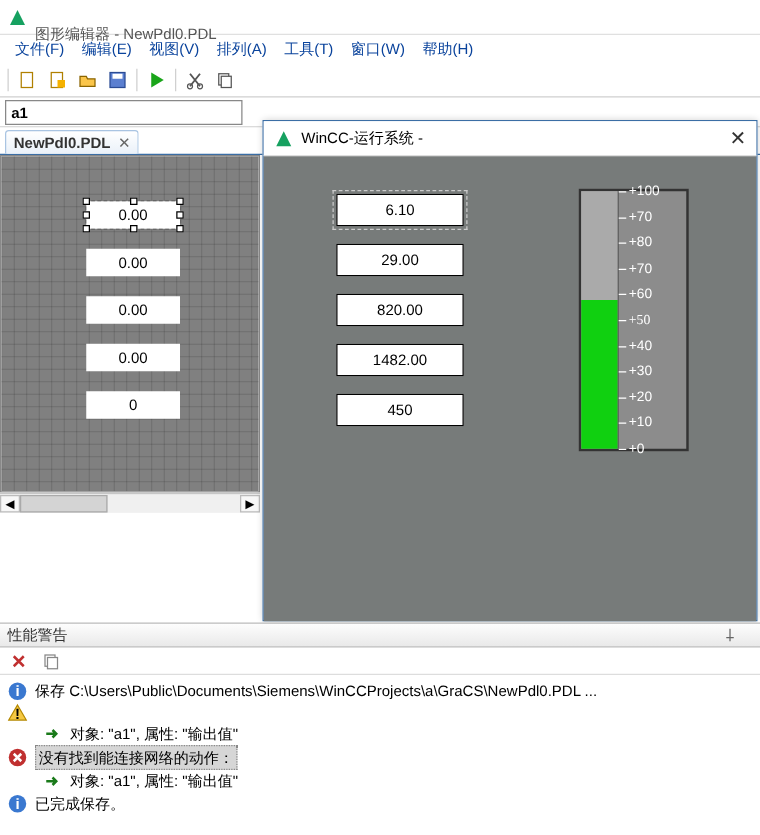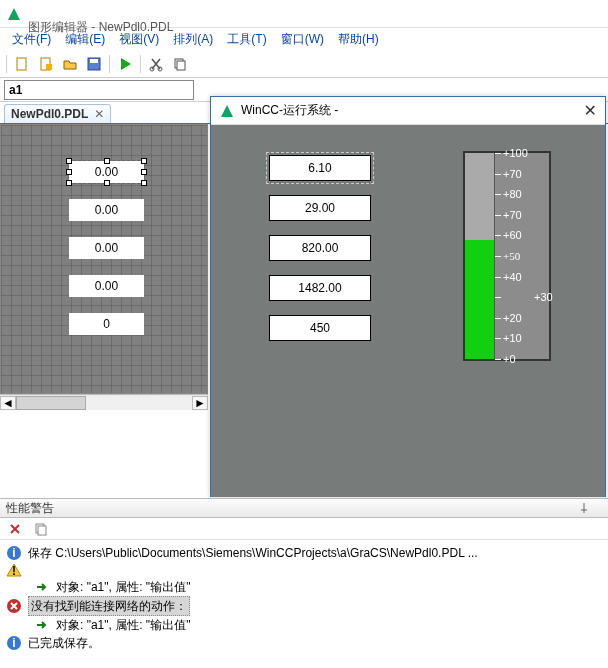--- a/index.html
+++ b/index.html
@@ -242,21 +242,21 @@
             <div class="tlabel" style="top: 20%;">+80</div>
             <div class="tick" style="top: 30%;"></div>
             <div class="tlabel" style="top: 30%;">+70</div>
             <div class="tick" style="top: 40%;"></div>
             <div class="tlabel" style="top: 40%;">+60</div>
             <div class="tick" style="top: 50%;"></div>
             <div class="tlabel" style="top: 50%; font-family: Liberation Serif, serif;">+50</div>
             <div class="tick" style="top: 60%;"></div>
             <div class="tlabel" style="top: 60%;">+40</div>
             <div class="tick" style="top: 70%;"></div>
-            <div class="tlabel" style="top: 70%; margin-left: 31px;">+30</div>
+            <div class="tlabel" style="top: 70%;">+30</div>
             <div class="tick" style="top: 80%;"></div>
             <div class="tlabel" style="top: 80%; text-align: right;">+20</div>
             <div class="tick" style="top: 90%;"></div>
             <div class="tlabel" style="top: 90%;">+10</div>
             <div class="tick" style="top: 100%;"></div>
             <div class="tlabel" style="top: 100%;">+0</div>
           </div>
       </div>
     </div>
   </div>

